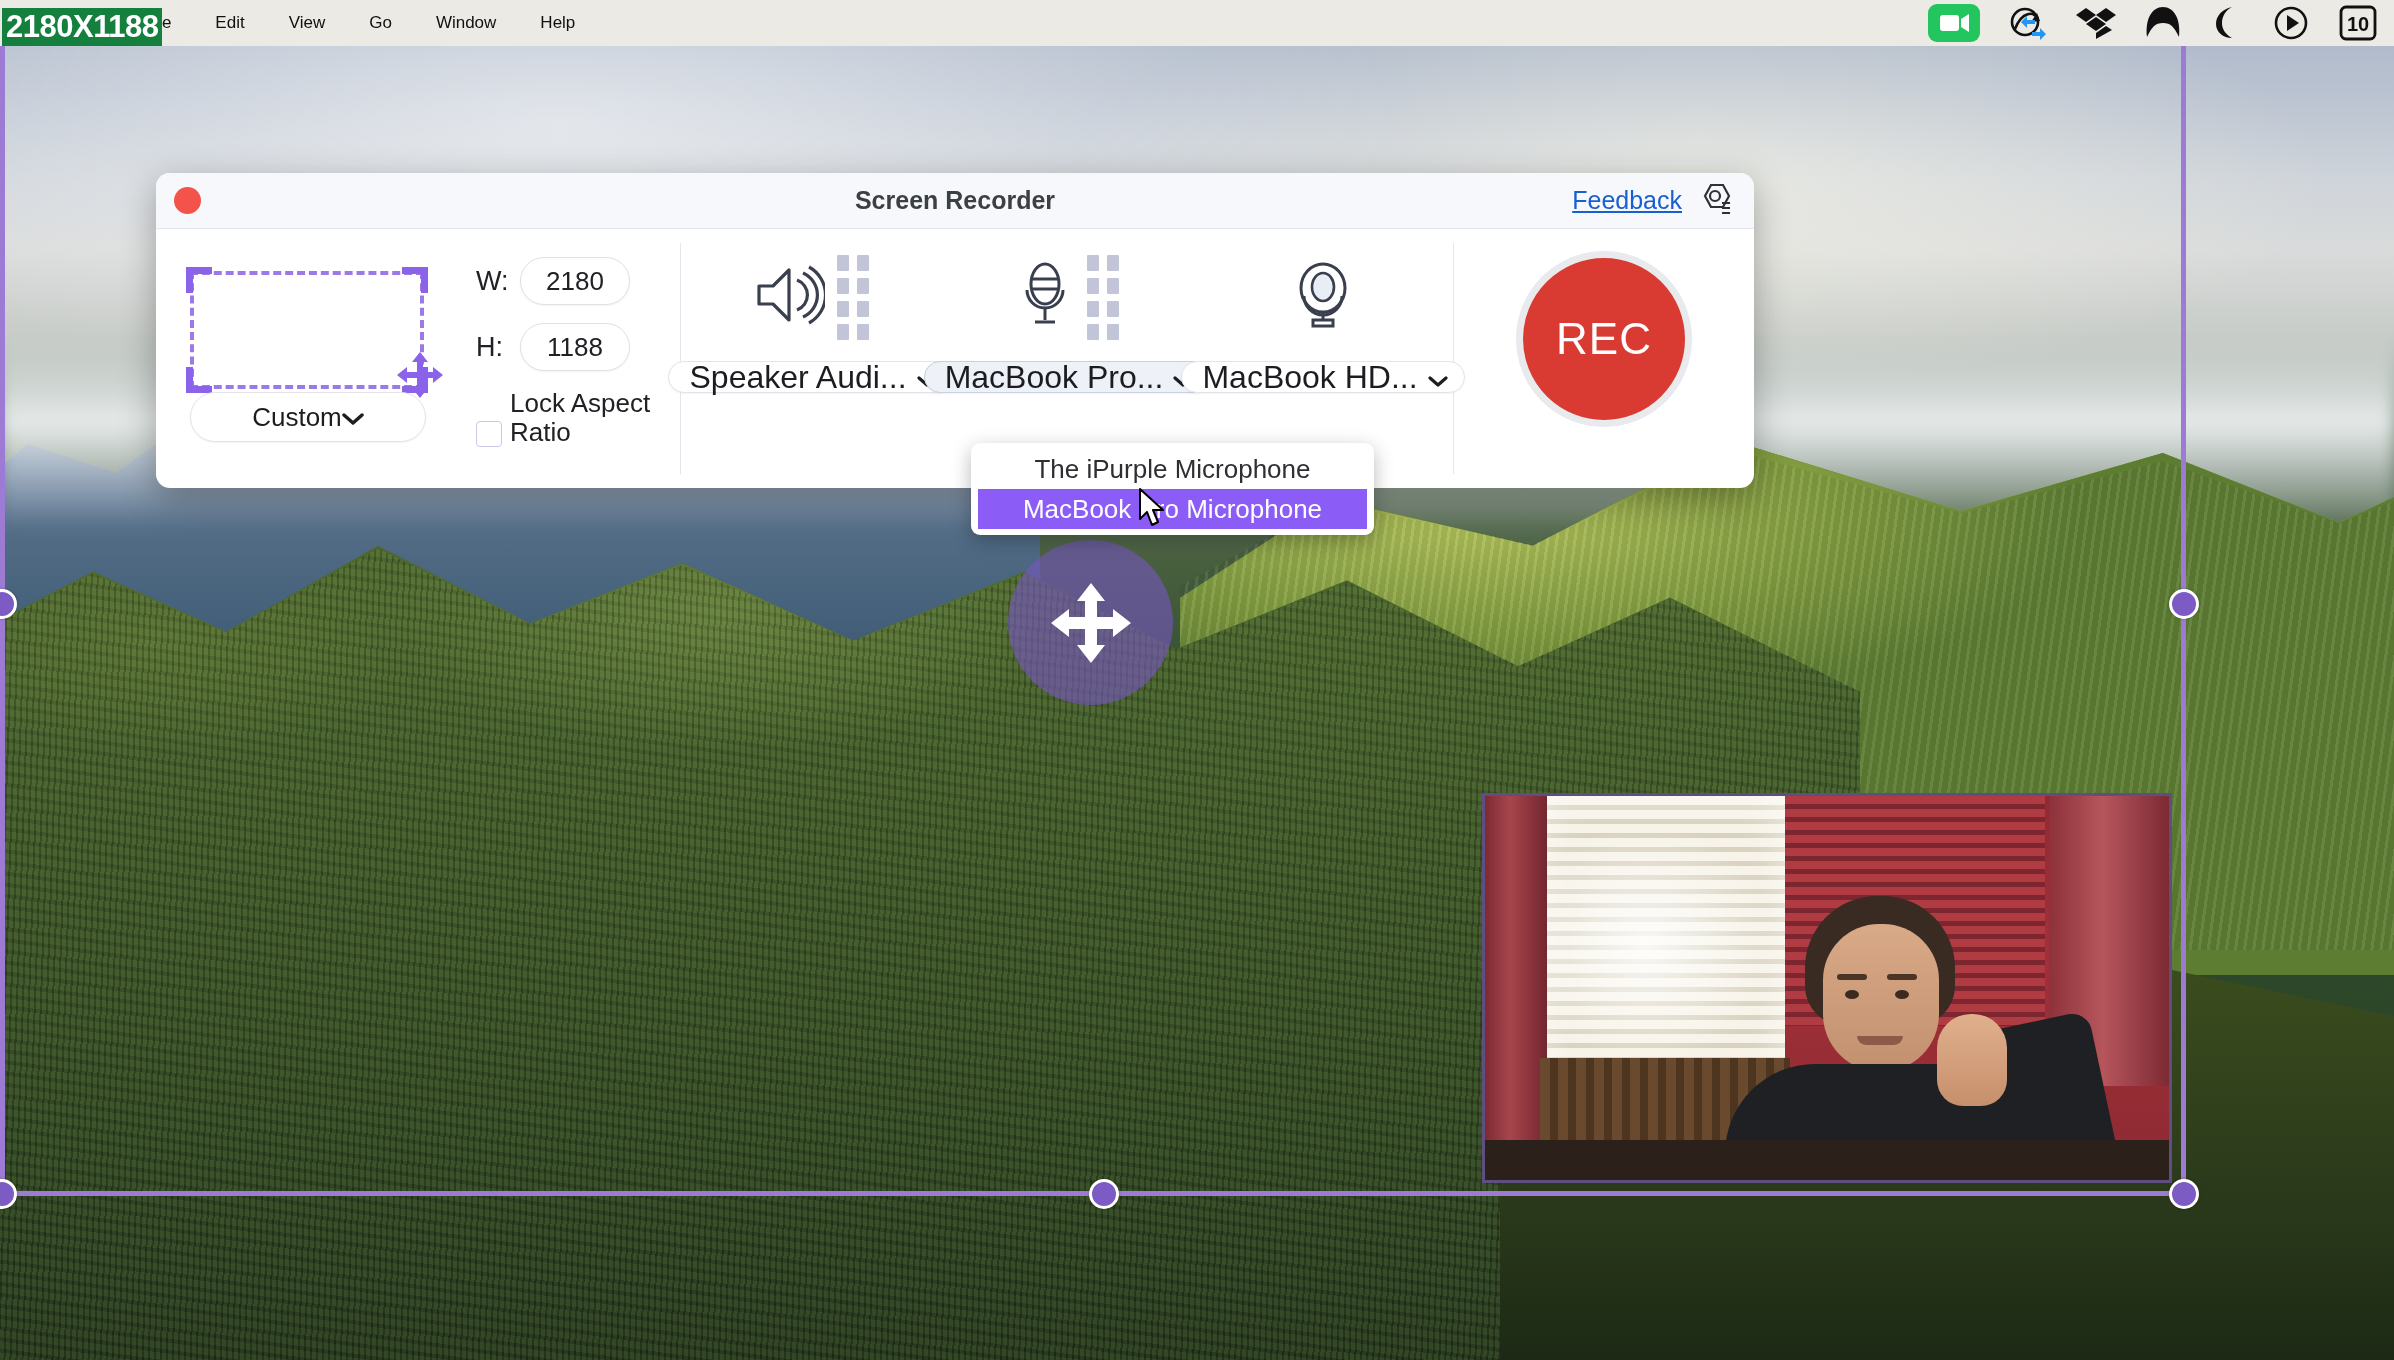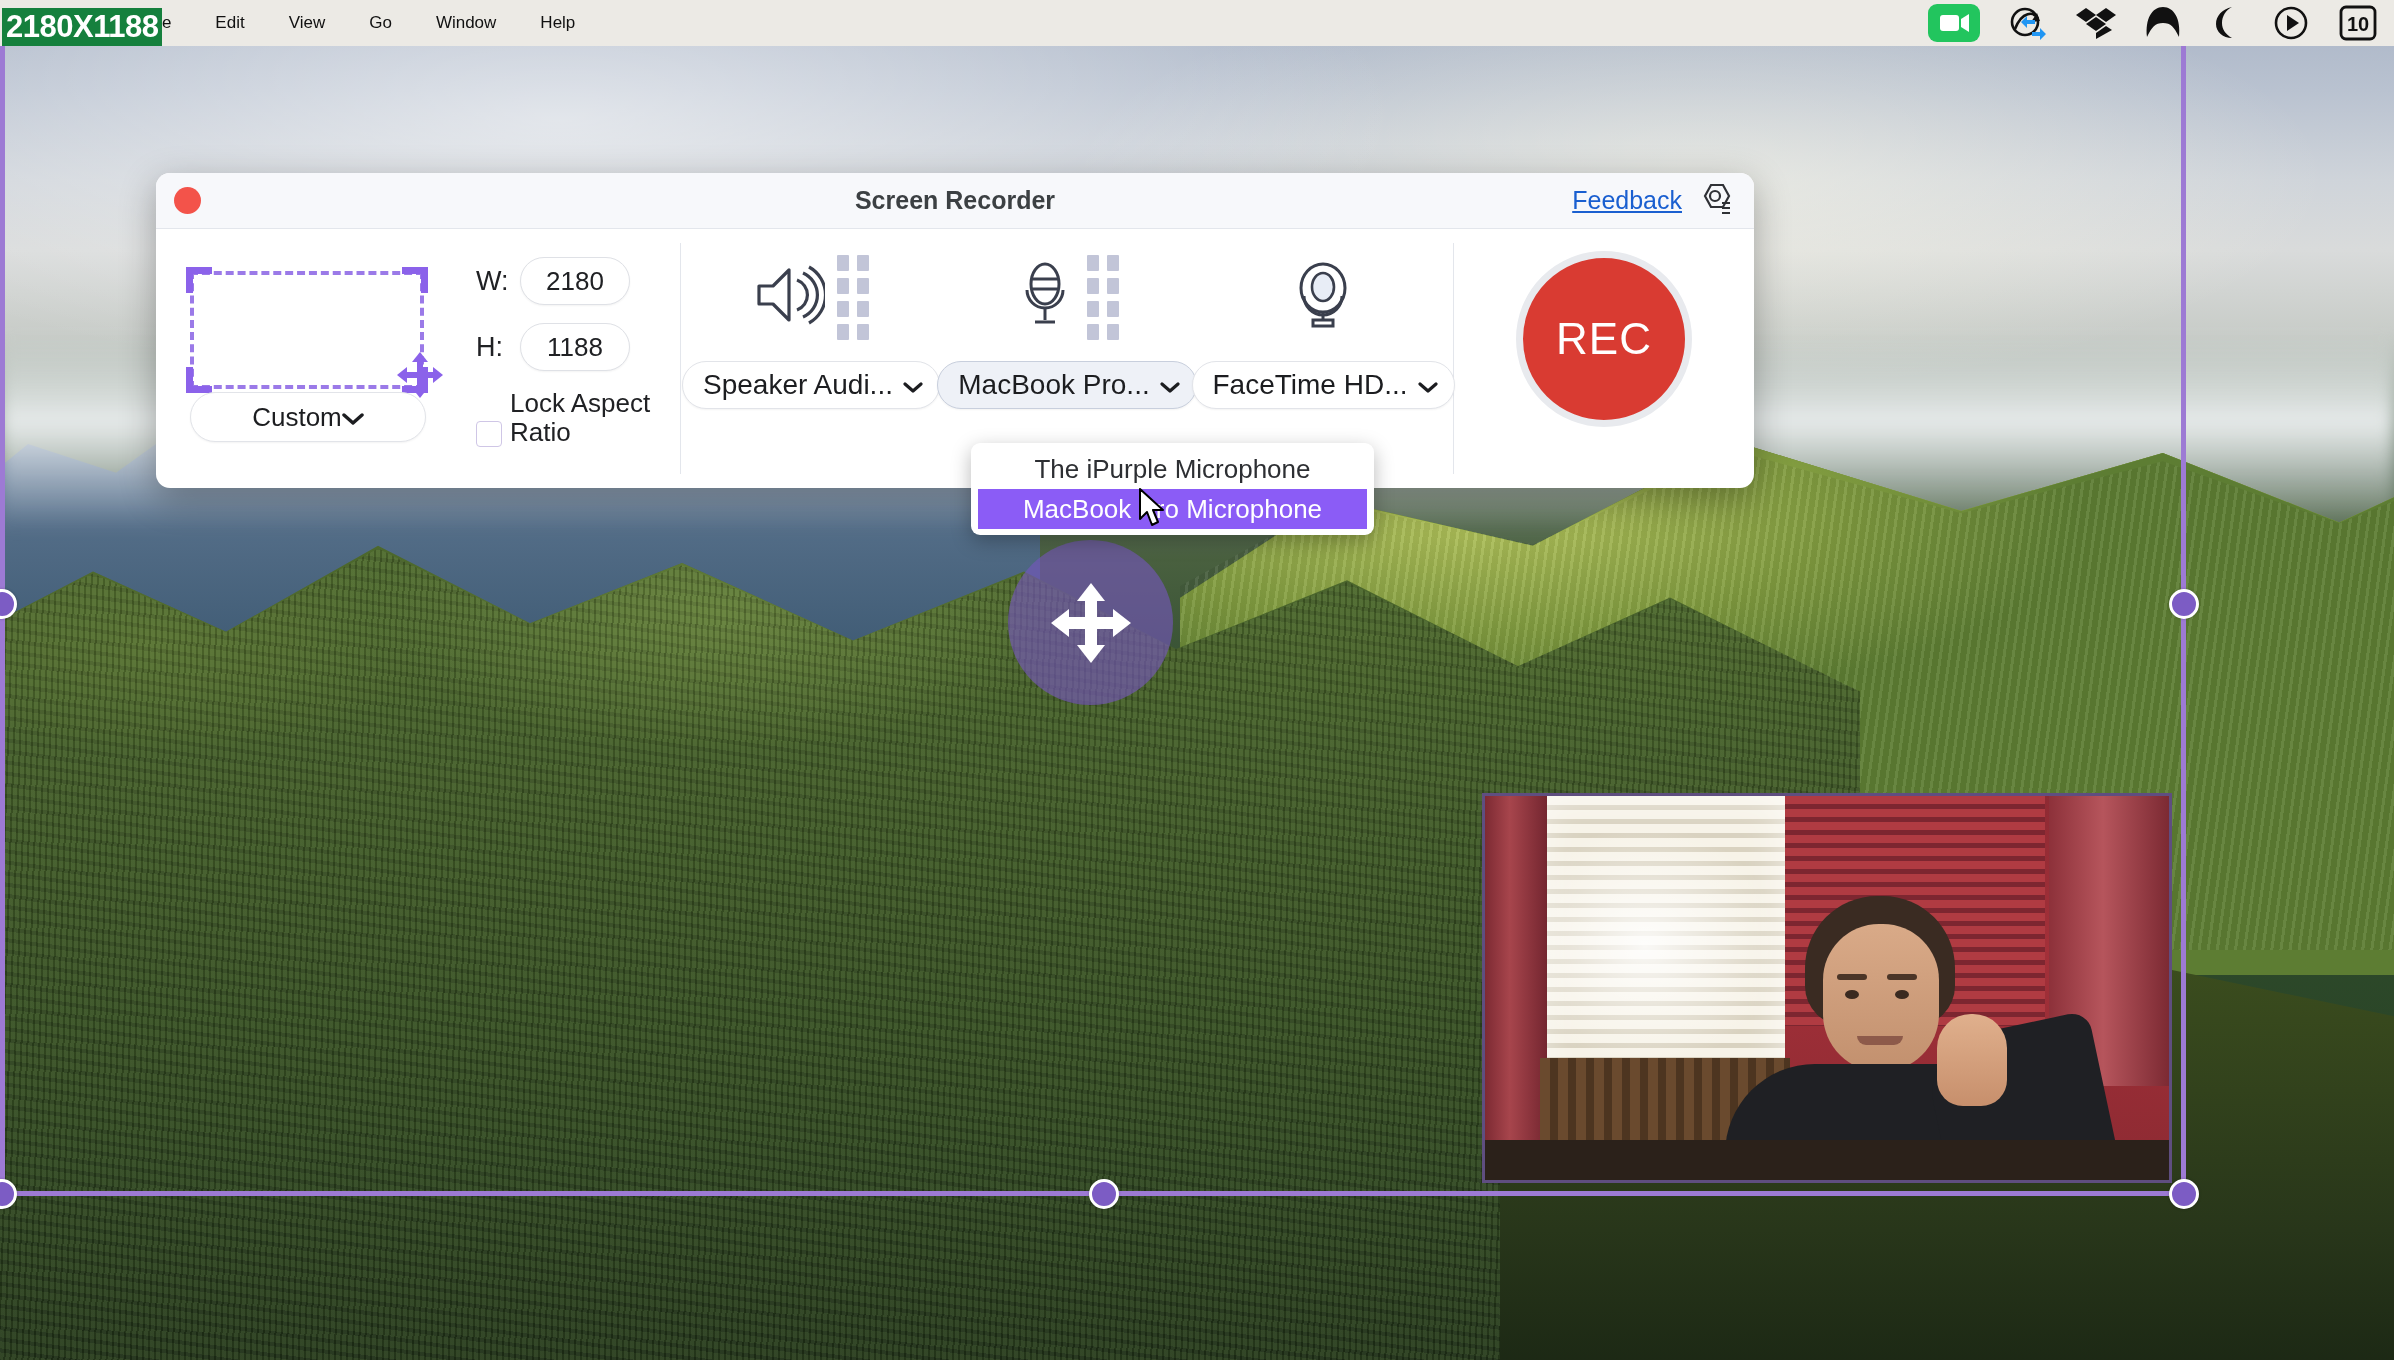--- a/index.html
+++ b/index.html
@@ -203,23 +203,23 @@
   }
 
   
   #panel-devices { flex:1; position:relative; padding-top:26px; }
   #device-icons { display:flex; justify-content:center; align-items:flex-start; gap:0; }
   .dev-col { width:256px; display:flex; flex-direction:column; align-items:center; }
   .dev-icon-row { display:flex; align-items:center; gap:12px; height:84px; }
   .meter { display:grid; grid-template-columns:12px 12px; gap:7px 8px; }
   .meter i { width:12px; height:16px; background:#c2c5d8; display:block; border-radius:1px; }
   .dev-select {
-    margin-top:22px; height:48px; border:1px solid #e2e4e9; border-radius:24px;
+    margin-top:22px; height:32px; border:1px solid #e2e4e9; border-radius:24px;
     background:#fff; display:flex; align-items:center; gap:10px;
-    padding:0 16px 0 20px; font-size:28px; color:#1c1d20; cursor:pointer;
+    padding:0 16px 0 20px; font-size:32px; color:#1c1d20; cursor:pointer;
     box-shadow:0 1px 2px rgba(0,0,0,0.05); white-space:nowrap;
   }
   .dev-select.active { background:#eef1f7; border-color:#c8cfdd; }
 
   
   #panel-rec { width:300px; display:flex; align-items:flex-start; justify-content:center; padding-top:22px;}
   #rec-button {
     width:176px; height:176px; border-radius:50%;
     background:#d93b32; border:7px solid #e8eaee;
     display:flex; align-items:center; justify-content:center;
@@ -530,21 +530,21 @@
               <svg width="64" height="70" viewBox="0 0 64 70">
                 <ellipse cx="32" cy="28" rx="22" ry="24" fill="none" stroke="#3a3f4d" stroke-width="3"></ellipse>
                 <ellipse cx="32" cy="27" rx="11" ry="14" fill="#e8edf6" stroke="#3a3f4d" stroke-width="2.6"></ellipse>
                 <path d="M13,36 a19,19 0 0 0 38,0" fill="none" stroke="#3a3f4d" stroke-width="3"></path>
                 <line x1="32" y1="52" x2="32" y2="60" stroke="#3a3f4d" stroke-width="3"></line>
                 <rect x="22" y="60" width="20" height="6" fill="none" stroke="#3a3f4d" stroke-width="3"></rect>
               </svg>
             </span>
           </div>
           <div class="dev-select">
-            <span>FaceTime HD...</span>
+            <span>MacBook HD...</span>
             <span>
               <svg width="20" height="13" viewBox="0 0 20 13">
                   <polyline points="2,3 10,10 18,3" fill="none" stroke="#1c1d20" stroke-width="3.2" stroke-linecap="round" stroke-linejoin="round"></polyline>
                 </svg>
             </span>
           </div>
         </div>
 
       </div>
     </div>

